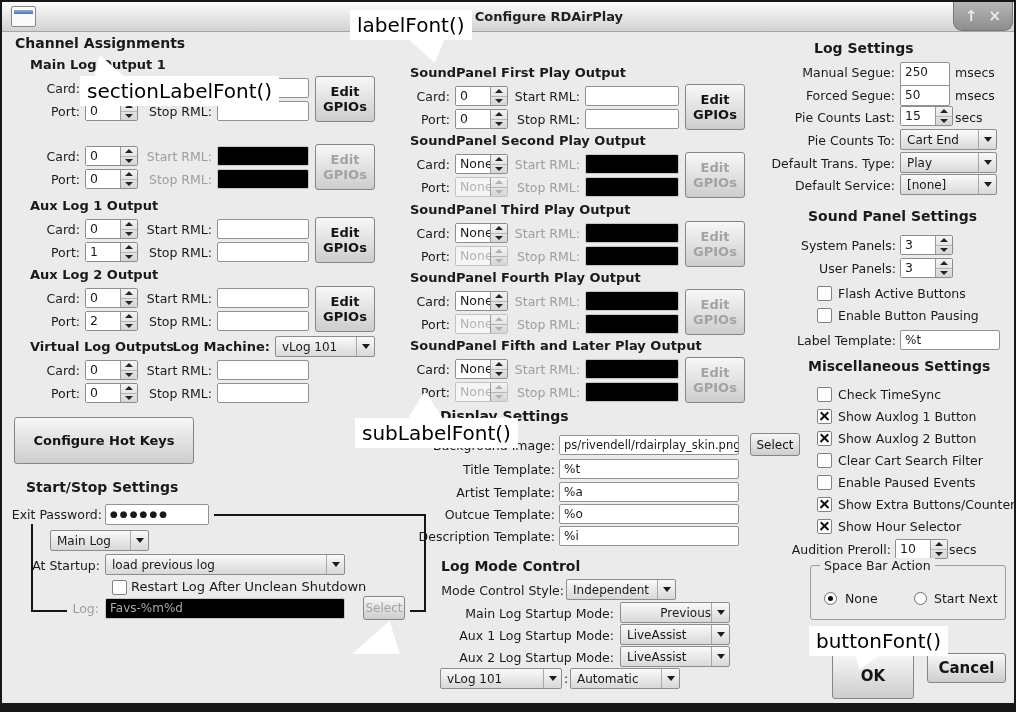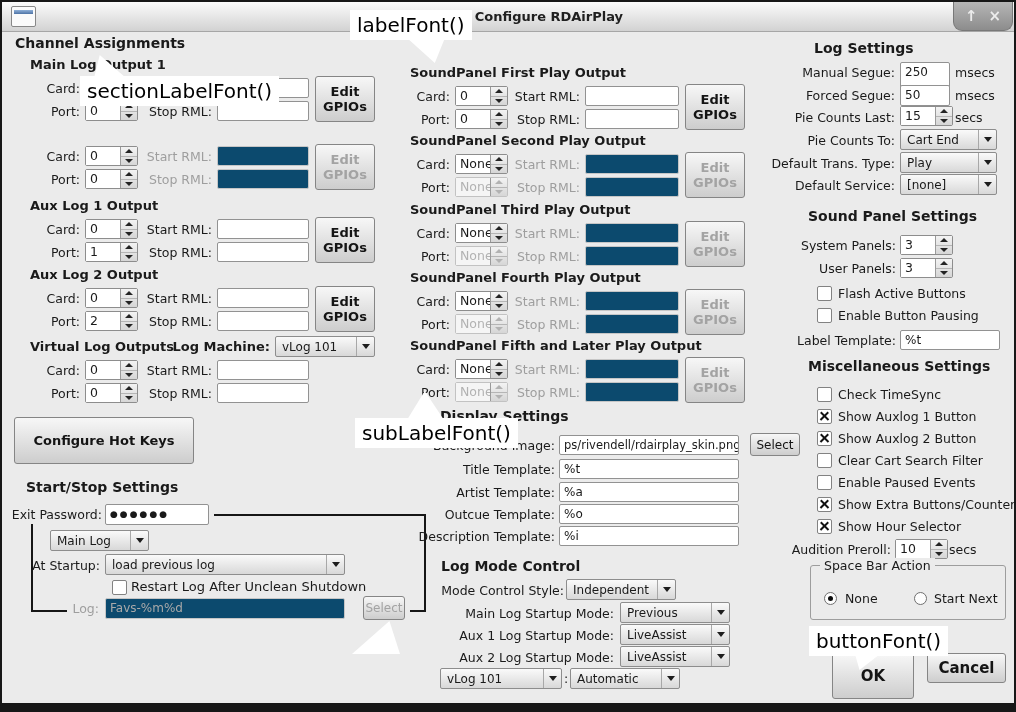--- a/index.html
+++ b/index.html
@@ -20,21 +20,21 @@
     border-radius:0 0 9px 9px;display:flex;align-items:center;justify-content:center;gap:11px;}
   .wbtn{color:#ececec;font-size:15px;font-weight:bold;line-height:1;cursor:default;}
   
   .h1{position:absolute;font-weight:bold;font-size:14px;white-space:nowrap;}
   .lab{text-align:right;font-size:12.5px;white-space:nowrap;}
   .dim{color:#9e9e9e;}
   .rlab{position:absolute;text-align:right;font-size:12.5px;white-space:nowrap;}
   .sfx{position:absolute;font-size:12.5px;white-space:nowrap;}
   .fld{background:#fff;border:1px solid #929292;border-radius:2px;box-sizing:border-box;
     height:20px;line-height:18px;font-size:12px;padding:0 4px;white-space:nowrap;overflow:hidden;}
-  .fld.dis{background:#0c4a6e;border-color:#c6c6c6;color:#a9a9a9;}
+  .fld.dis{background:#000000;border-color:#c6c6c6;color:#a9a9a9;}
   .fld.abs{position:absolute;}
   .fld.clipL{text-align:right;font-size:11.5px;}
   .pw{font-size:9px;font-weight:bold;letter-spacing:2px;line-height:19px;}
   .btn{position:absolute;background:linear-gradient(#f7f7f7,#cdcdcd);border:1px solid #858585;
     border-radius:3px;font-weight:bold;color:#141414;font-family:inherit;
     display:flex;align-items:center;justify-content:center;box-sizing:border-box;}
   .btn.dis{color:#a3a3a3;}
   .ul::first-letter{text-decoration:underline;}
   .combo{position:absolute;height:21px;background:linear-gradient(#fafafa,#d8d8d8);
     border:1px solid #8d8d8d;border-radius:2px;font-size:12px;display:flex;align-items:center;
@@ -468,21 +468,21 @@
   <div class="rlab" style="left:330px;top:527px;width:223px;">Description Template:</div>
   <div class="fld abs" style="left:557px;top:524px;width:180px;">%i</div>
 
   <div class="h1" style="left:439px;top:556px;">Log Mode Control</div>
   <div class="rlab" style="left:380px;top:581px;width:182px;">Mode Control Style:</div>
   <div class="combo" style="left:564px;top:577px;width:110px;">
       <span class="cv">Independent</span>
       <span class="ca"></span>
     </div>
   <div class="rlab" style="left:400px;top:604px;width:212px;">Main Log Startup Mode:</div>
-  <div class="combo" style="left:618px;top:600px;width:110px;">
+  <div class="combo" style="left:618px;top:600px;width:110px;text-align:right;">
       <span class="cv">Previous</span>
       <span class="ca"></span>
     </div>
   <div class="rlab" style="left:400px;top:626px;width:212px;">Aux 1 Log Startup Mode:</div>
   <div class="combo" style="left:618px;top:622px;width:110px;">
       <span class="cv">LiveAssist</span>
       <span class="ca"></span>
     </div>
   <div class="rlab" style="left:400px;top:648px;width:212px;">Aux 2 Log Startup Mode:</div>
   <div class="combo" style="left:618px;top:644px;width:110px;">

